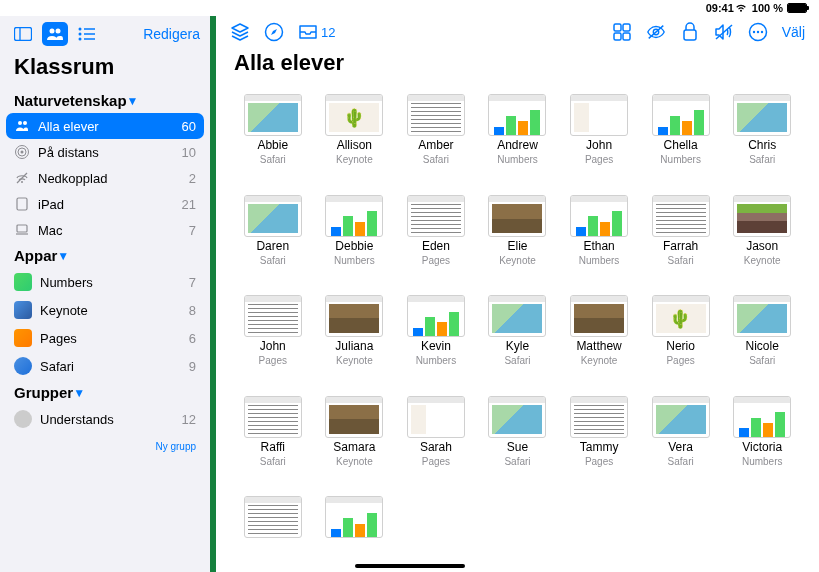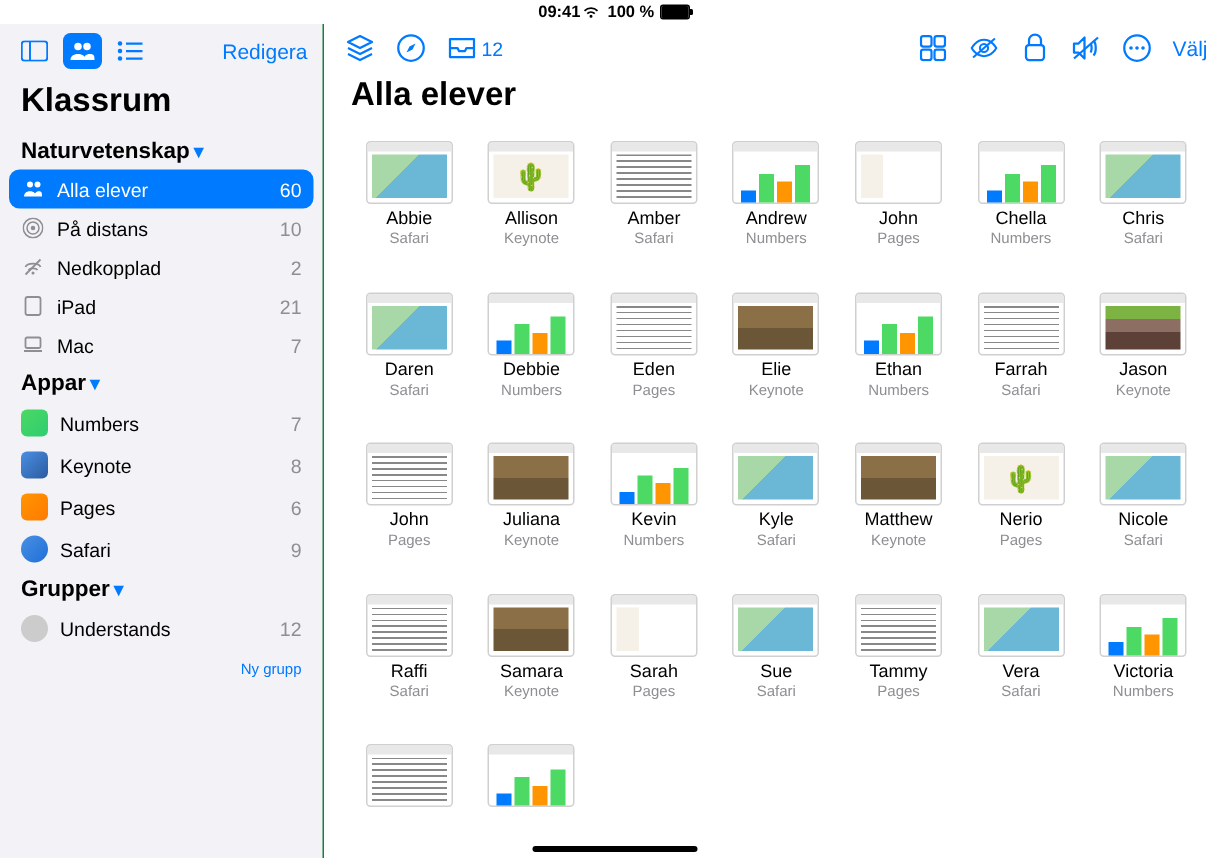--- a/index.html
+++ b/index.html
@@ -1,24 +1,24 @@
 <!DOCTYPE html>
 <html><head>
 <meta charset="utf-8">
 <style>
 *{margin:0;padding:0;box-sizing:border-box;font-family:-apple-system,BlinkMacSystemFont,"Segoe UI",sans-serif}
 body{width:819px;height:572px;background:#fff;overflow:hidden;position:relative}
-.statusbar{position:absolute;top:0;left:0;right:0;height:16px;display:flex;justify-content:center;align-items:center;padding:0 12px;font-size:11px;font-weight:600;color:#000;z-index:10}
+.statusbar{position:absolute;top:0;left:0;right:0;height:16px;display:flex;justify-content:flex-end;align-items:center;padding:0 12px;font-size:11px;font-weight:600;color:#000;z-index:10}
 .statusbar-right{display:flex;align-items:center;gap:4px}
 .wifi{width:14px;height:10px}
 .battery{width:20px;height:10px;border:1px solid #000;border-radius:2px;position:relative}
 .battery::after{content:"";position:absolute;right:-3px;top:2px;width:2px;height:4px;background:#000;border-radius:0 1px 1px 0}
 .battery-fill{background:#000;height:100%;width:100%;border-radius:1px}
 .container{display:flex;height:572px;padding-top:16px}
-.sidebar{width:216px;background:#f2f2f7;display:flex;flex-direction:column;border-right:1px solid #15803d}
+.sidebar{width:216px;background:#f2f2f7;display:flex;flex-direction:column;border-right:6px solid #15803d}
 .sidebar-toolbar{display:flex;align-items:center;padding:6px 10px;gap:6px}
 .tb-btn{width:26px;height:24px;border-radius:5px;display:flex;align-items:center;justify-content:center;color:#007aff}
 .tb-btn.active{background:#007aff;color:#fff}
 .edit-link{margin-left:auto;color:#007aff;font-size:14px}
 .app-title{font-size:22px;font-weight:700;padding:2px 14px 8px}
 .section-header{display:flex;align-items:center;justify-content:flex-start;padding:4px 14px;font-size:15px;font-weight:700;color:#000}
 .chevron{color:#007aff;font-size:12px}
 .sidebar-item{display:flex;align-items:center;padding:5px 14px;font-size:13px;color:#000;gap:8px}
 .sidebar-item.selected{background:#007aff;color:#fff;border-radius:7px;margin:0 6px;padding:5px 8px}
 .sidebar-item .count{margin-left:auto;color:#8e8e93;font-size:13px}

